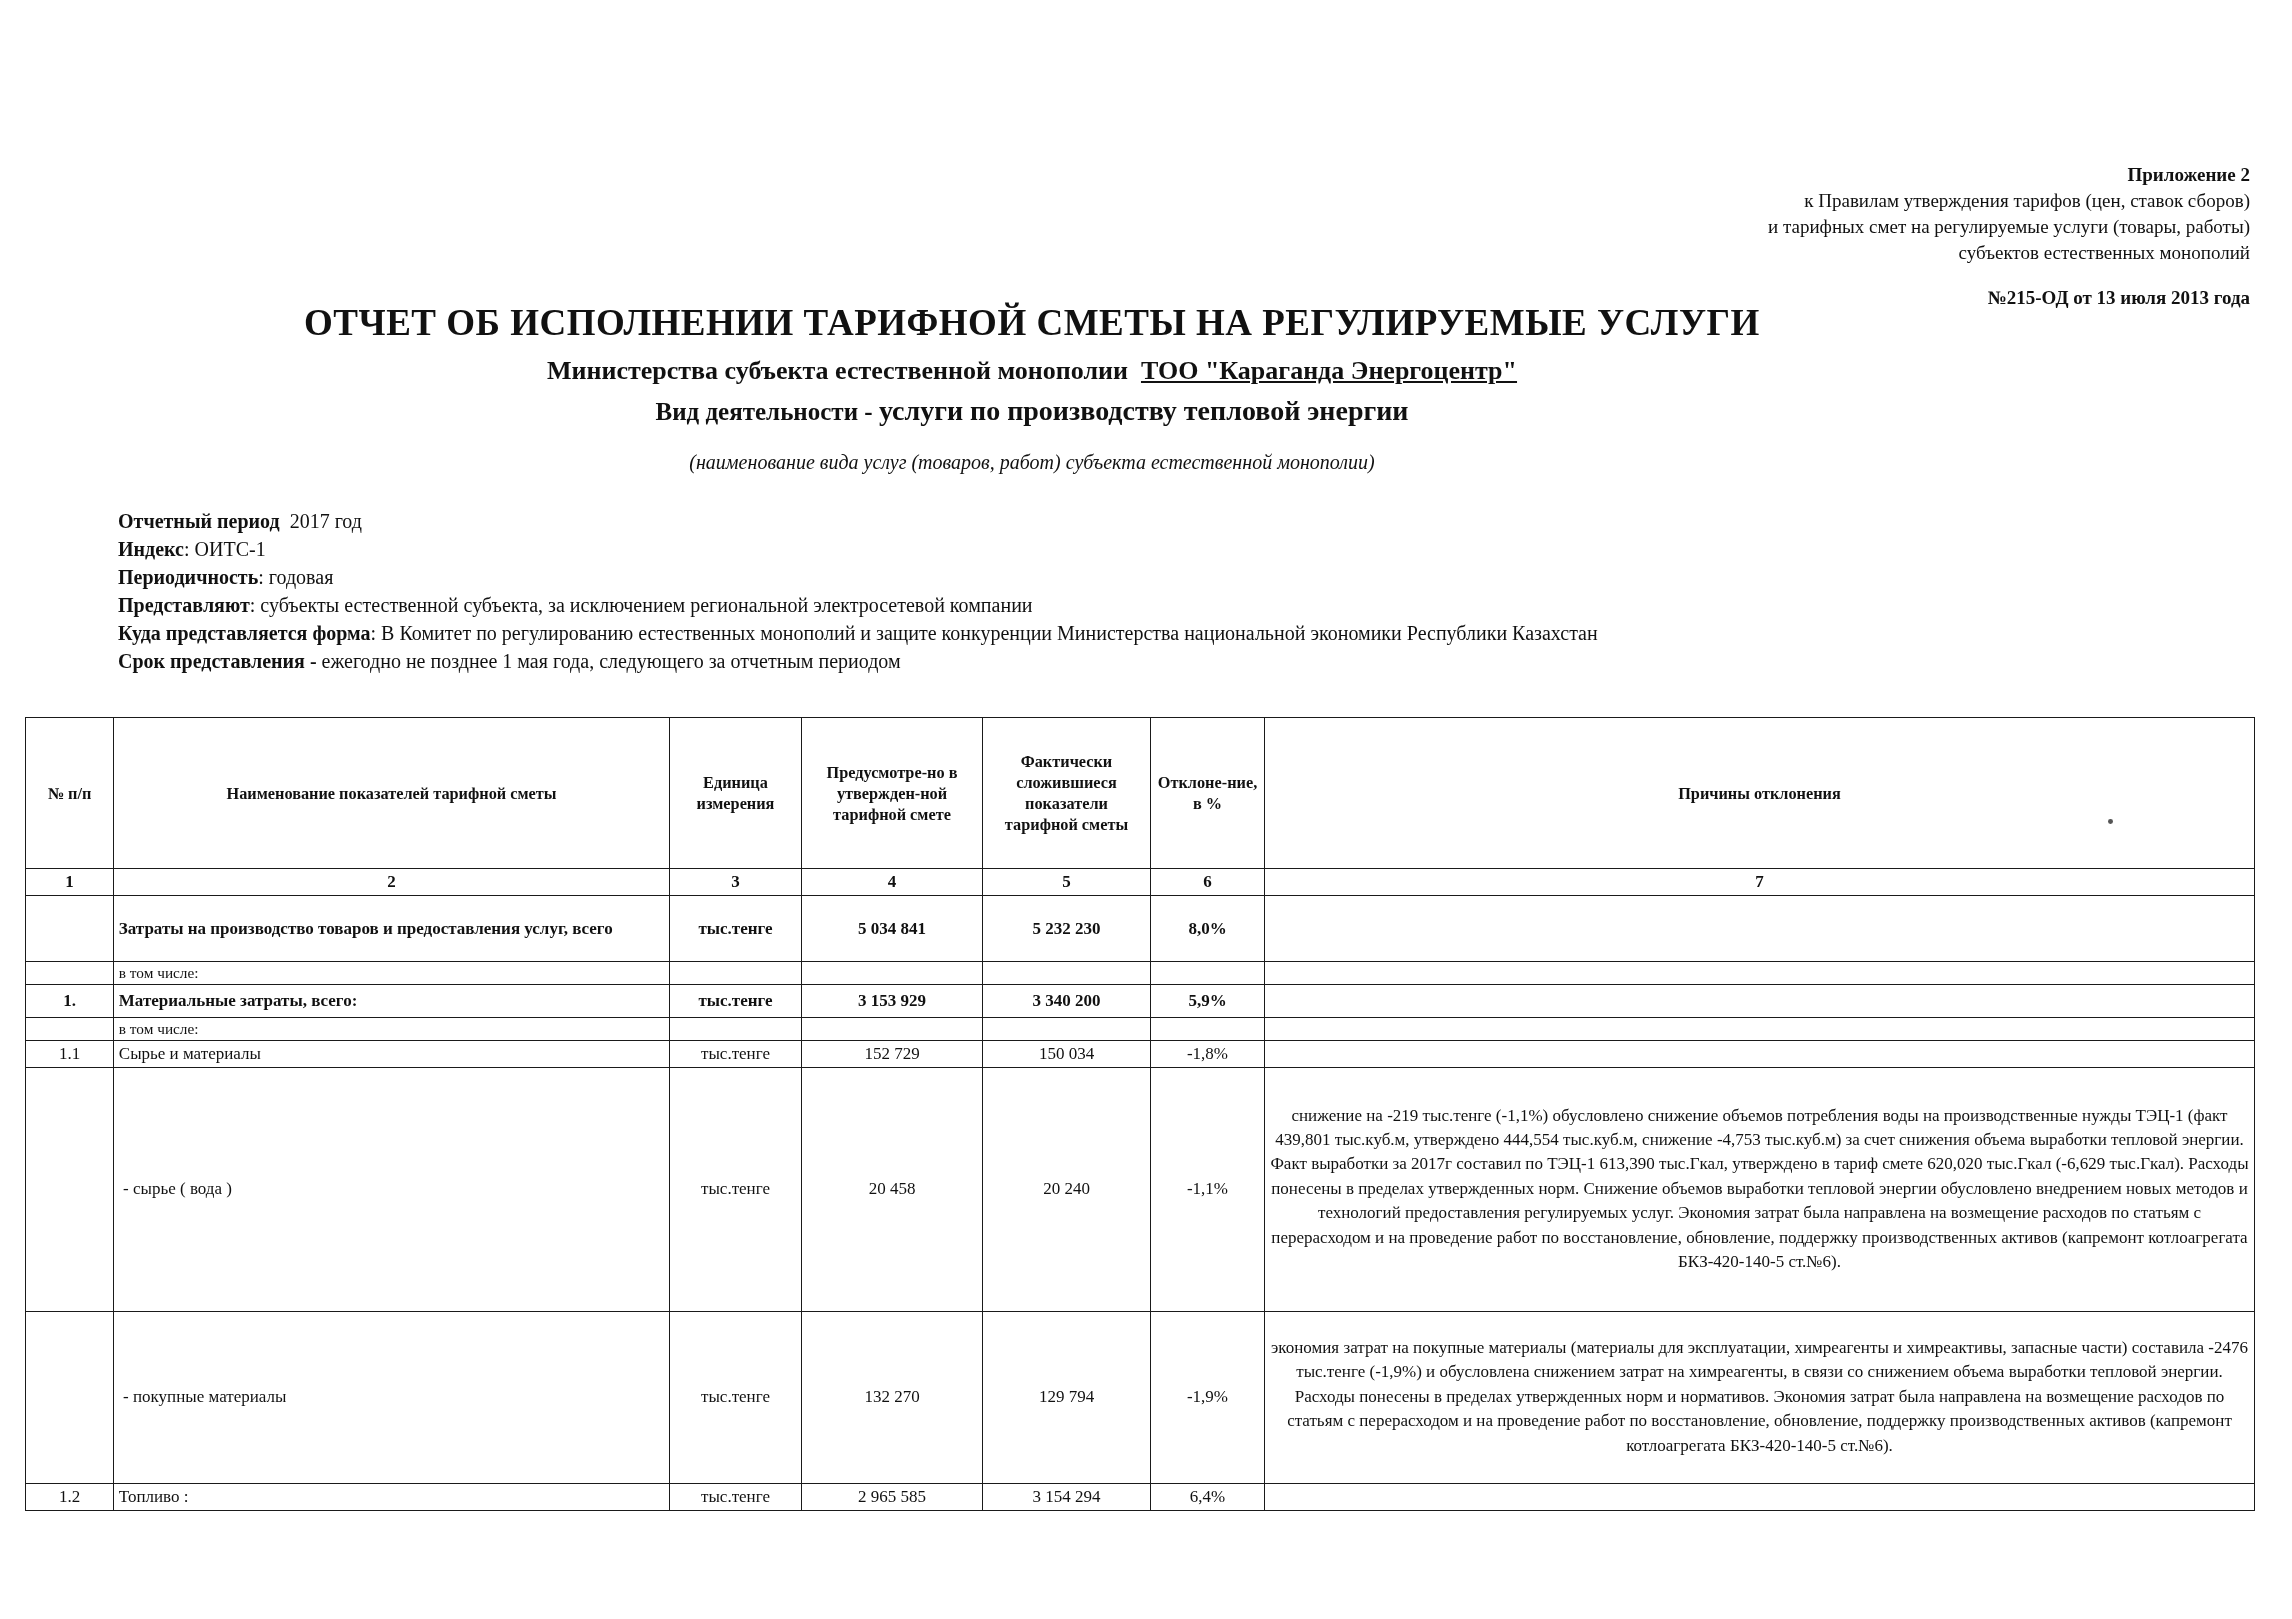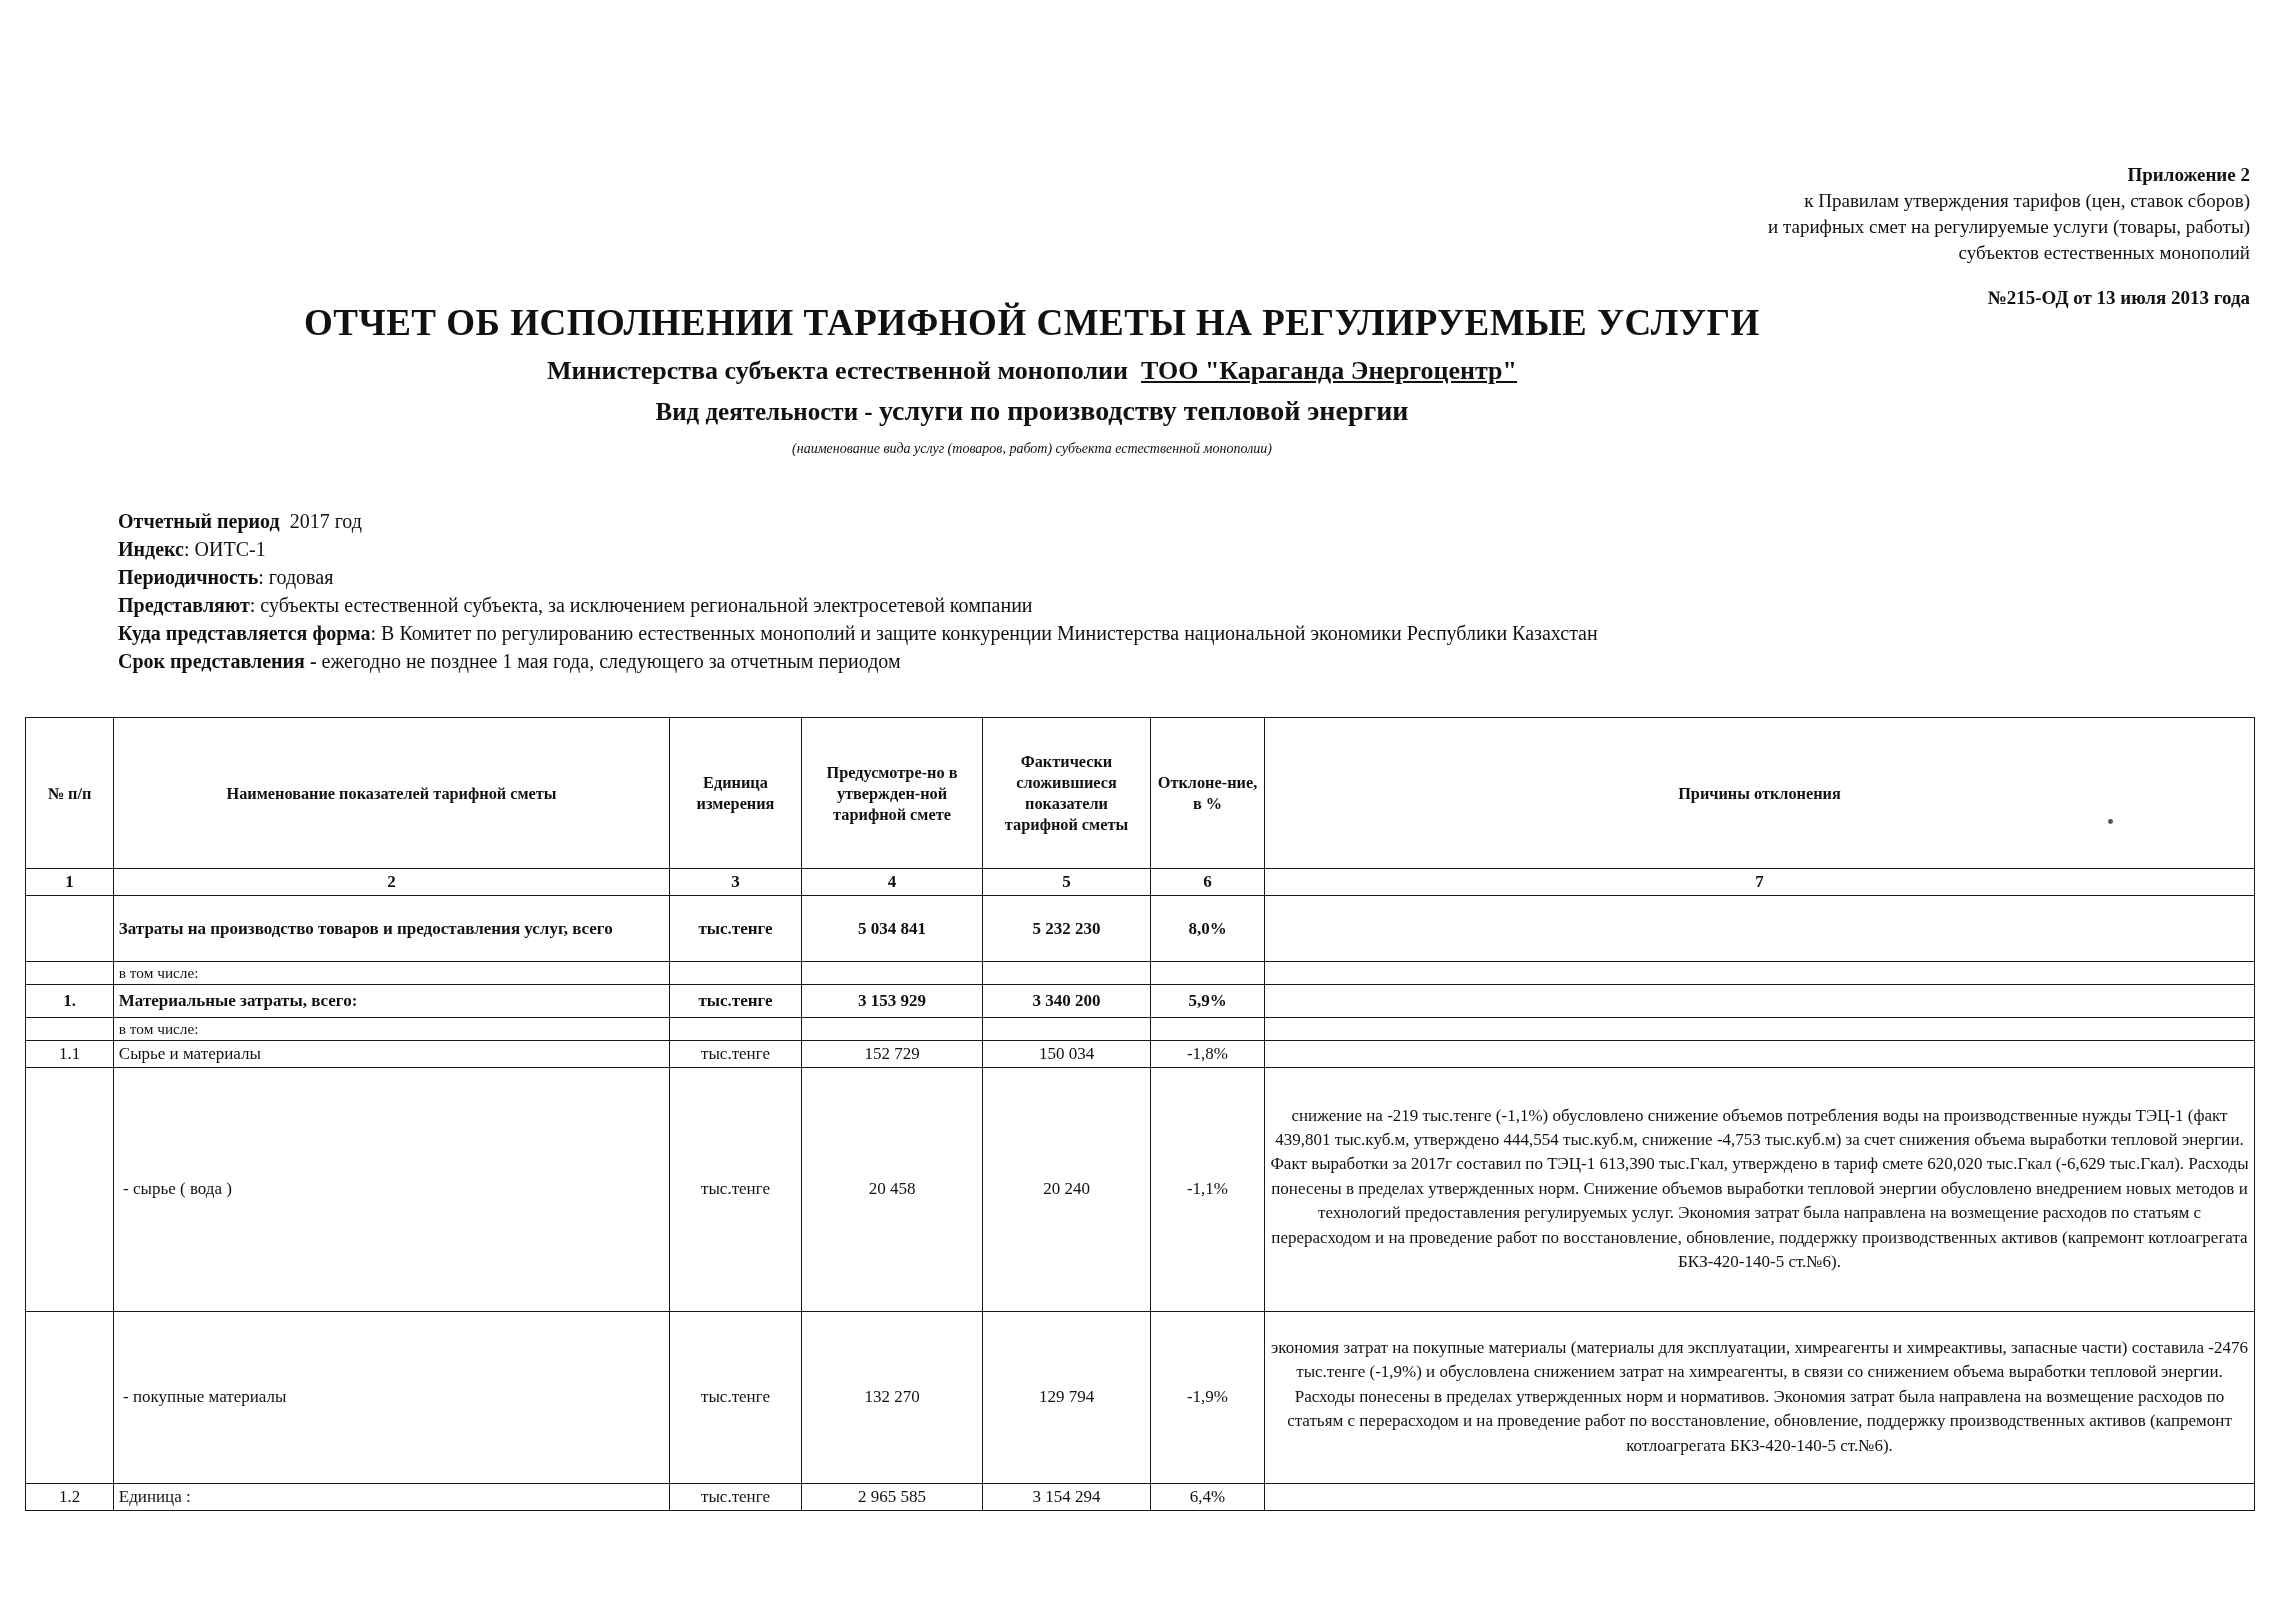--- a/index.html
+++ b/index.html
@@ -11,21 +11,21 @@
     position: absolute; right: 42px; top: 143px; text-align: right;
     font-size: 19px; line-height: 26px;
   }
   .appendix .b { font-weight: bold; margin-top: 19px; }
   .title-block { position: absolute; left: 0; width: 2064px; top: 298px; text-align: center; }
   .main-title { font-size: 37px; font-weight: bold; letter-spacing: 0.5px; line-height: 50px; }
   .sub1 { font-size: 26px; font-weight: bold; line-height: 42px; margin-top: 1.9px; }
   .sub1 .company { text-decoration: underline; }
   .sub2 { font-size: 25px; font-weight: bold; line-height: 38px; }
   .sub2 .big { font-size: 28px; }
-  .sub3 { font-size: 14px; font-style: italic; line-height: 29px; margin-top: 3px; }
+  .sub3 { font-size: 20px; font-style: italic; line-height: 29px; margin-top: 17px; }
   .meta { position: absolute; left: 118px; top: 507px; font-size: 20px; line-height: 28px; }
   .meta .lbl { font-weight: bold; }
   table.report {
     position: absolute; left: 25px; top: 717px; width: 2229px;
     border-collapse: collapse; table-layout: fixed;
     font-size: 17px;
   }
   table.report td, table.report th {
     border: 1.4px solid #1a1a1a; padding: 1.9px 4.8px; vertical-align: middle;
   }
@@ -169,21 +169,21 @@
       <td class="l" style="white-space:pre"> - покупные материалы</td>
       <td class="c">тыс.тенге</td>
       <td class="c">132 270</td>
       <td class="c">129 794</td>
       <td class="c">-1,9%</td>
       <td class="reason">экономия затрат на покупные материалы (материалы для эксплуатации, химреагенты и химреактивы, запасные части) составила -2476 тыс.тенге (-1,9%) и обусловлена снижением затрат на химреагенты, в связи со снижением объема выработки тепловой энергии. Расходы понесены в пределах утвержденных норм и нормативов.  Экономия затрат была направлена на возмещение расходов по статьям с перерасходом и на проведение работ по восстановление, обновление, поддержку производственных активов (капремонт котлоагрегата БКЗ-420-140-5 ст.№6).</td>
     </tr>
 
     <tr style="height:27px">
       <td class="c">1.2</td>
-      <td class="l">Единица :</td>
+      <td class="l">Топливо :</td>
       <td class="c">тыс.тенге</td>
       <td class="c">2 965 585</td>
       <td class="c">3 154 294</td>
       <td class="c">6,4%</td>
       <td class="reason"></td>
     </tr>
   </tbody>
 </table>
 
 

